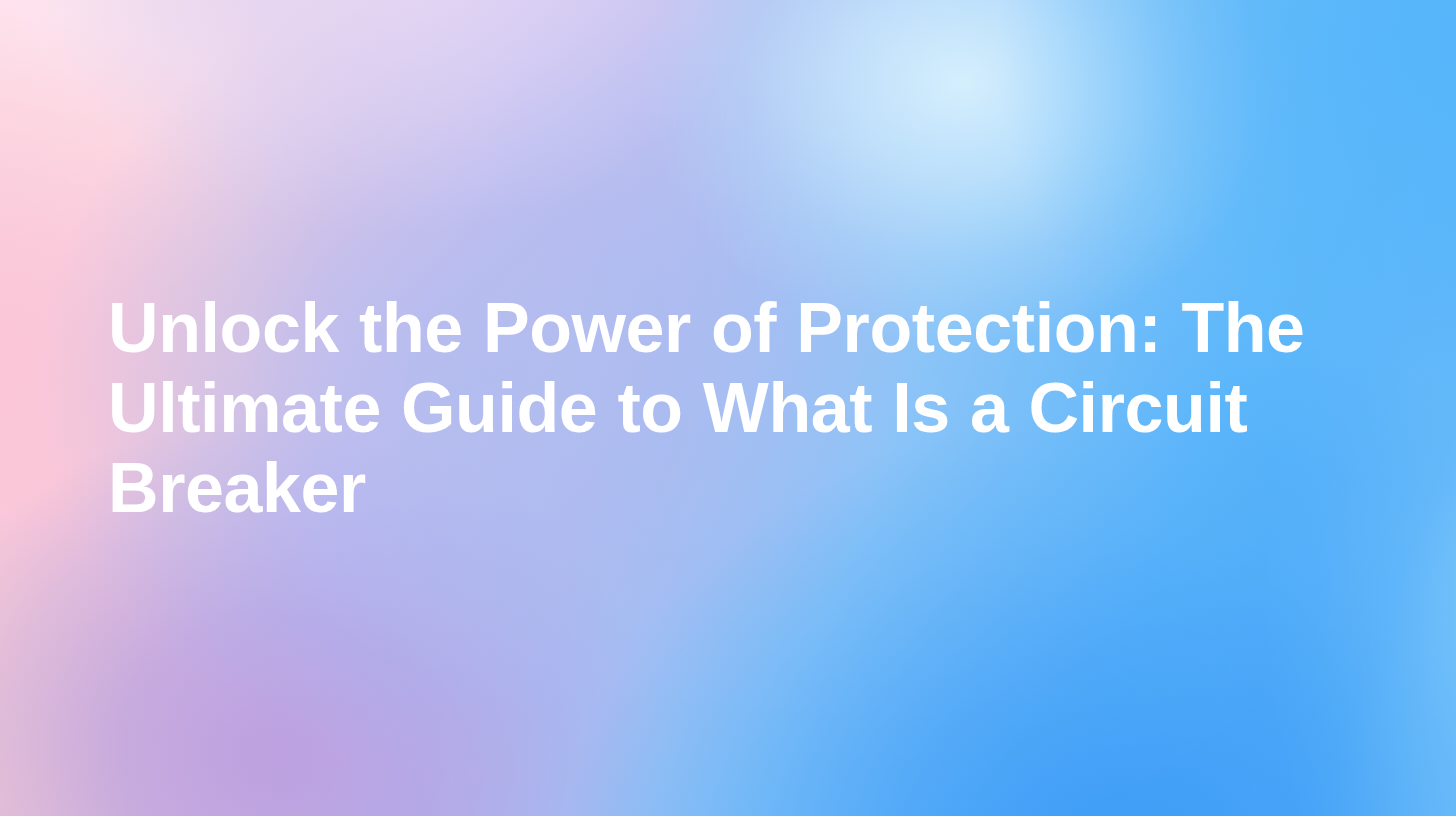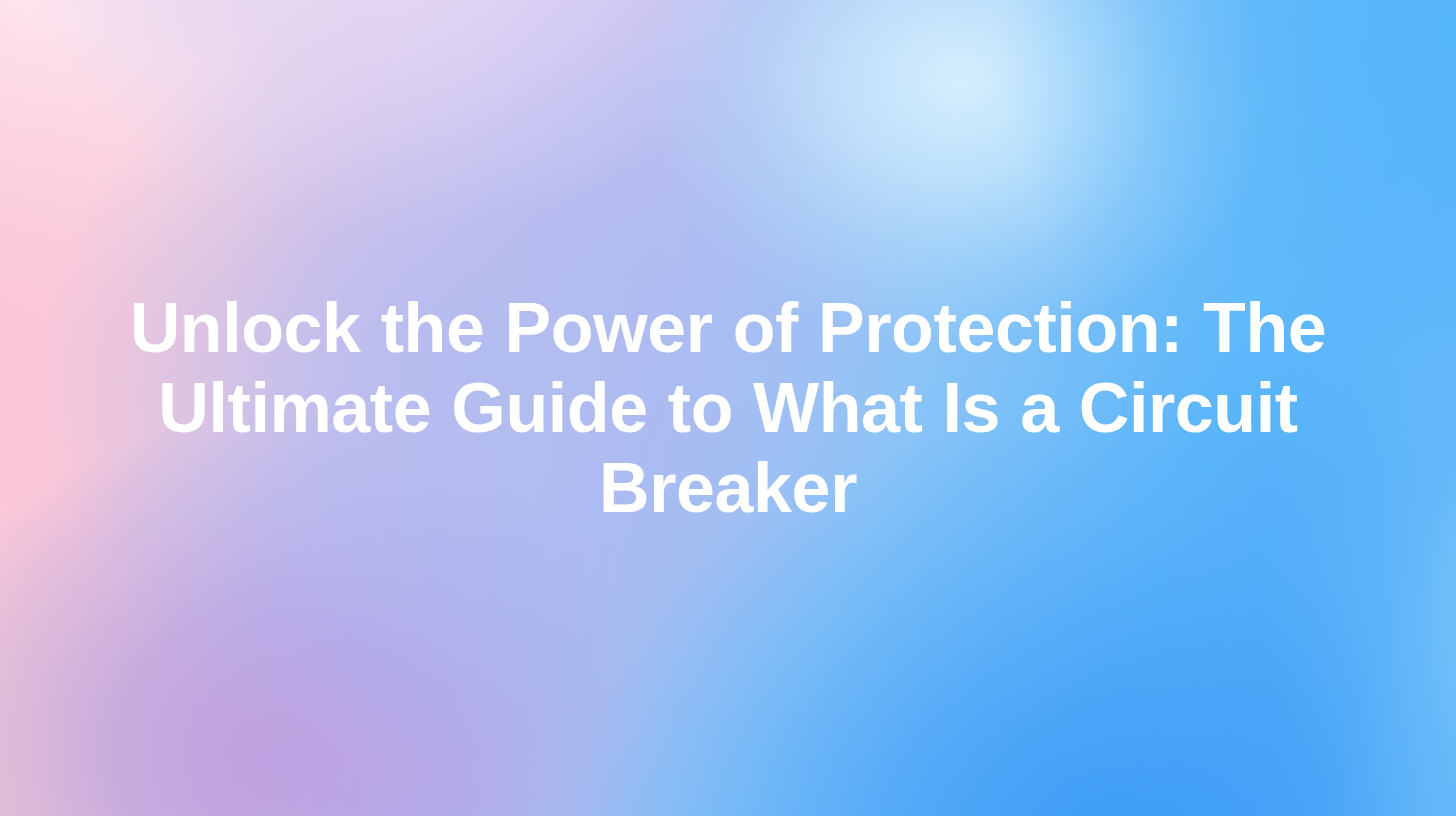--- a/index.html
+++ b/index.html
@@ -161,21 +161,20 @@
     display: flex;
     align-items: center;
     justify-content: center;
     padding: 0 56px;
     box-sizing: border-box;
   }
 
   .hero-title {
     margin: 0;
     width: 1240px;
-    text-align: center;
     color: #ffffff;
     font-family: "Liberation Sans", sans-serif;
     font-weight: 700;
     font-size: 70px;
     line-height: 80px;
     letter-spacing: -0.4px;
     word-spacing: 1px;
     text-rendering: optimizeLegibility;
   }
 </style>

